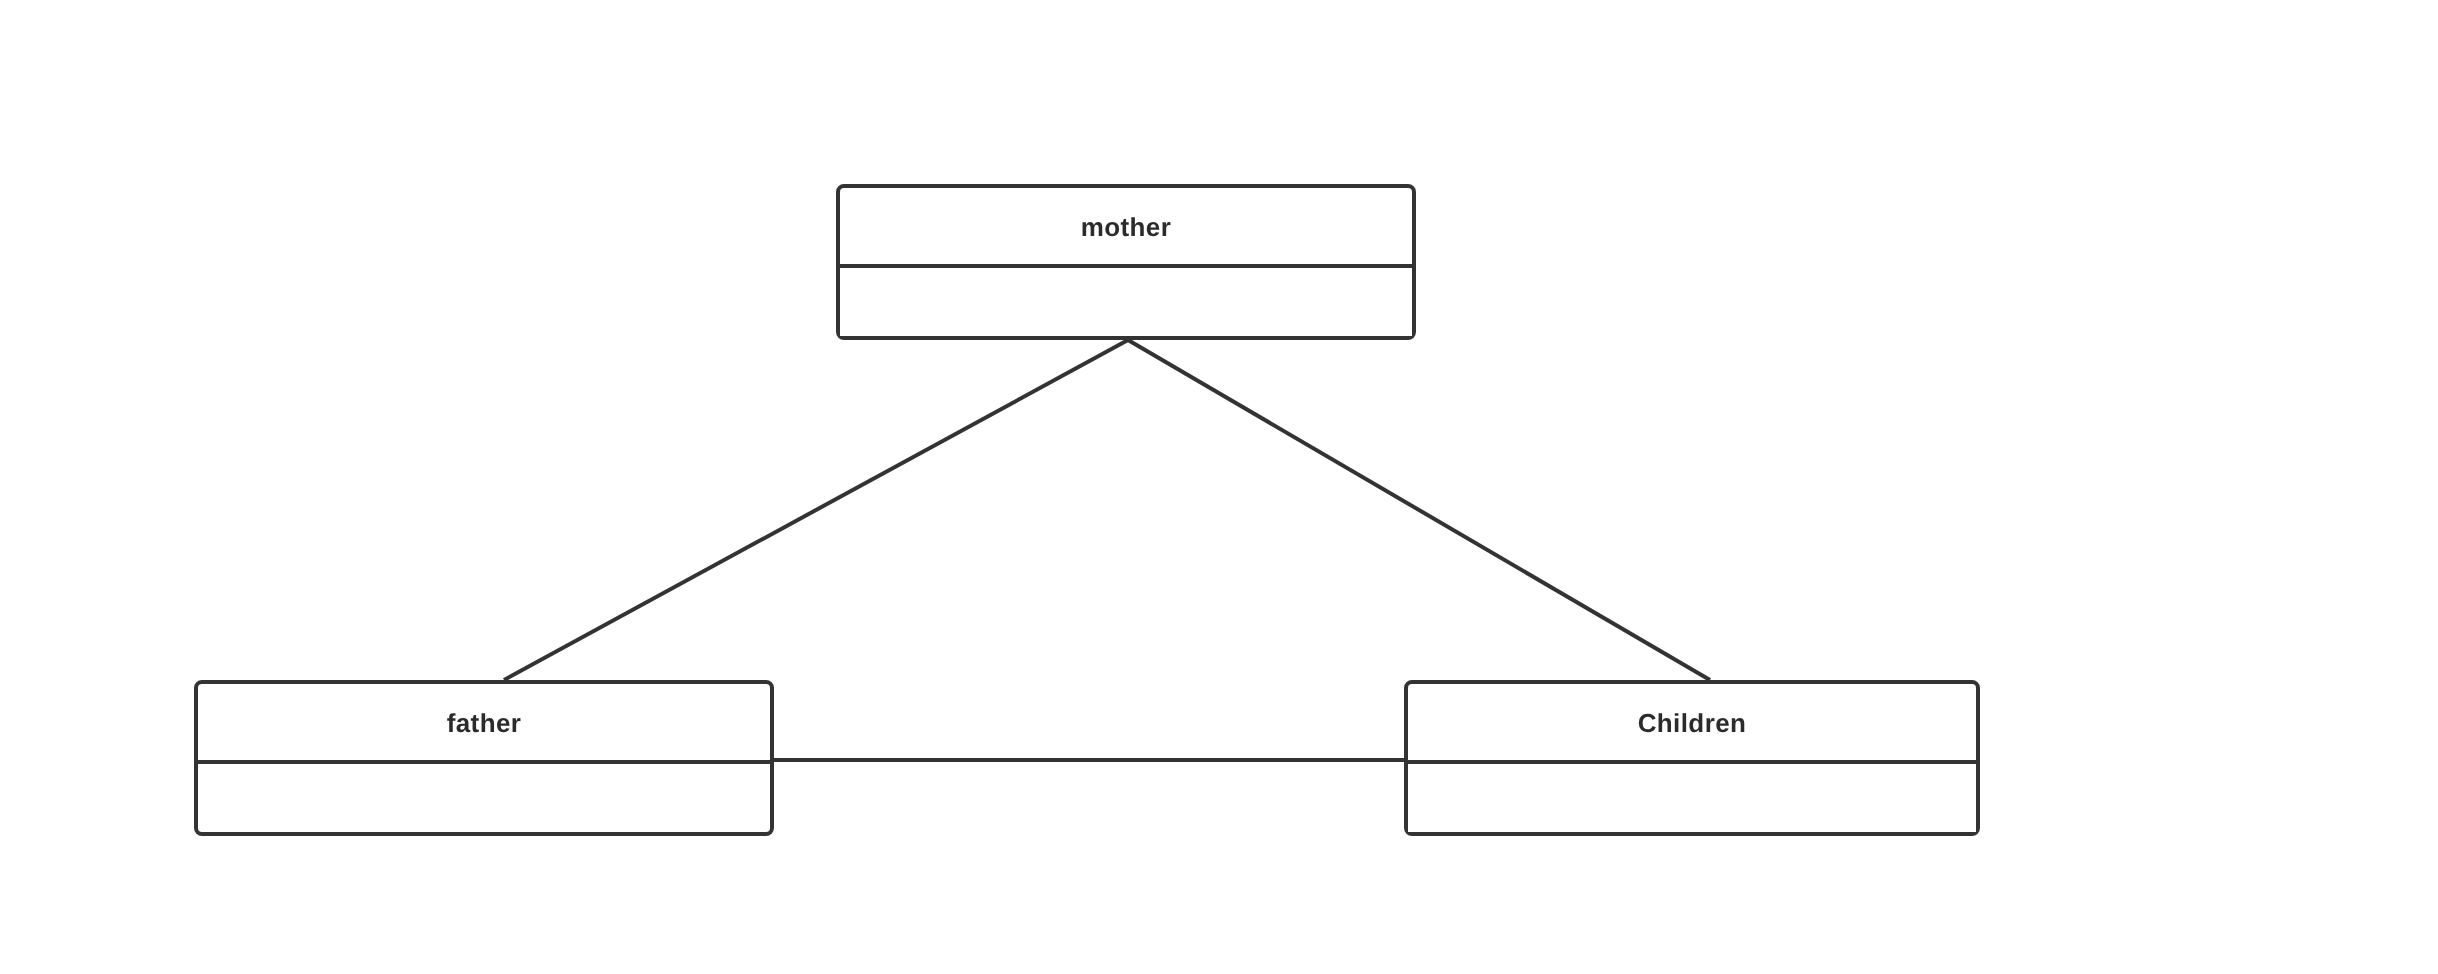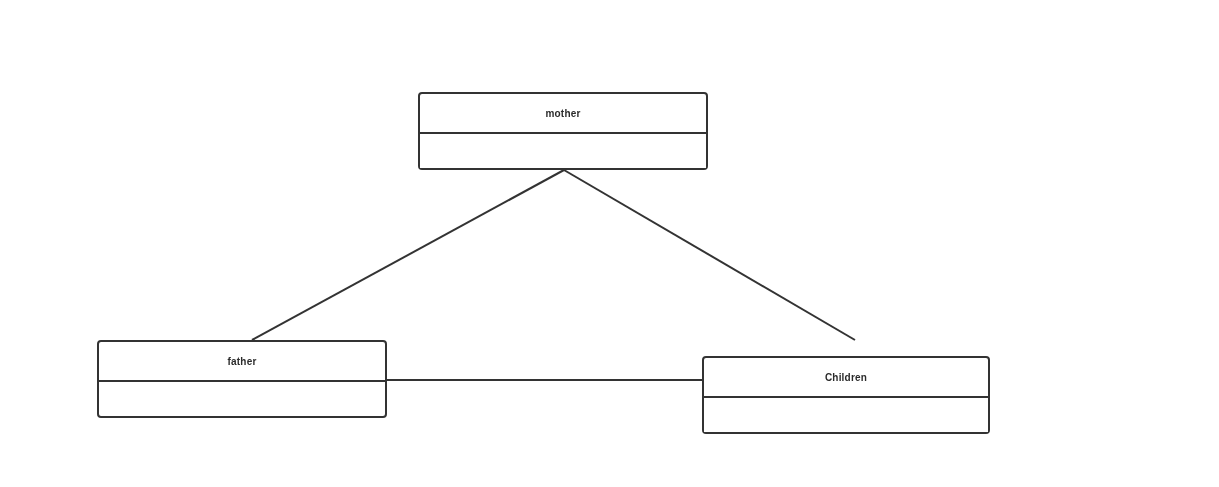--- a/index.html
+++ b/index.html
@@ -35,34 +35,34 @@
     display: flex;
     flex-direction: column;
   }
   .uml-node-title {
     height: 38px;
     flex: 0 0 38px;
     display: flex;
     align-items: center;
     justify-content: center;
     border-bottom: 2px solid #333333;
-    font-size: 10px;
+    font-size: 13px;
     font-weight: bold;
     color: #2b2b2b;
     letter-spacing: 0.2px;
     user-select: none;
   }
   .uml-node-body {
     flex: 1 1 auto;
     background: #ffffff;
   }
   
   #node-mother   { left: 418px; top: 92px;  width: 290px; height: 78px; }
   #node-father   { left: 97px;  top: 340px; width: 290px; height: 78px; }
-  #node-children { left: 702px; top: 340px; width: 288px; height: 78px; margin-top: 16px; }
+  #node-children { left: 702px; top: 340px; width: 288px; height: 78px; }
 </style>
 </head>
 <body>
 
 <div id="canvas" style="width: 1219px; height: 487px; background: rgb(255, 255, 255);">
 
   <svg id="edge-layer" viewBox="0 0 1219 487" width="1219" height="487" xmlns="http://www.w3.org/2000/svg">
     <line x1="564" y1="170" x2="252" y2="340" stroke="#333333" stroke-width="2" stroke-linecap="butt"></line>
     <line x1="564" y1="170" x2="855" y2="340" stroke="#333333" stroke-width="2" stroke-linecap="butt"></line>
     <line x1="387" y1="380" x2="702" y2="380" stroke="#333333" stroke-width="2" stroke-linecap="butt"></line>

